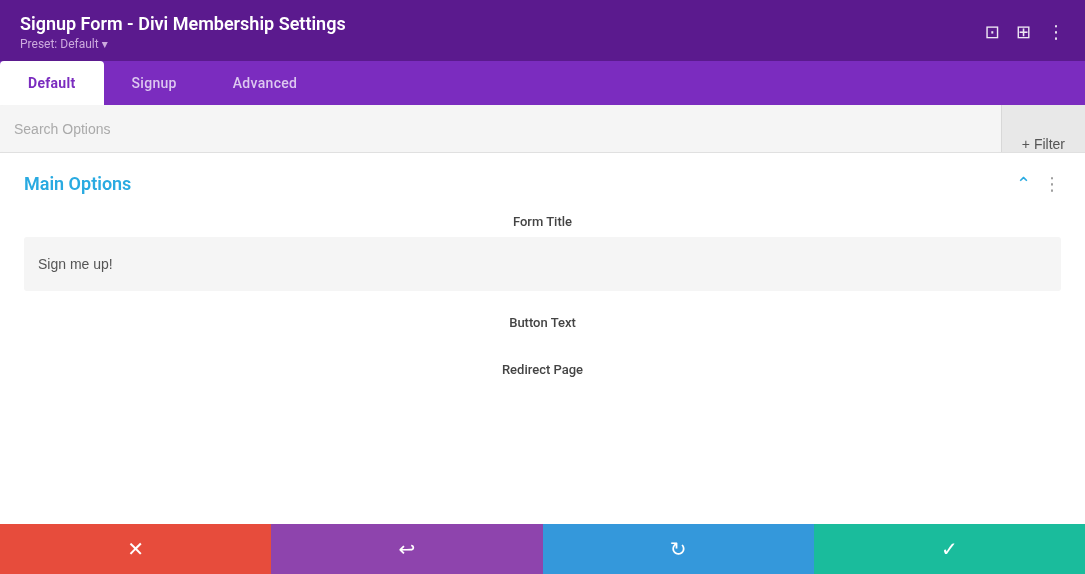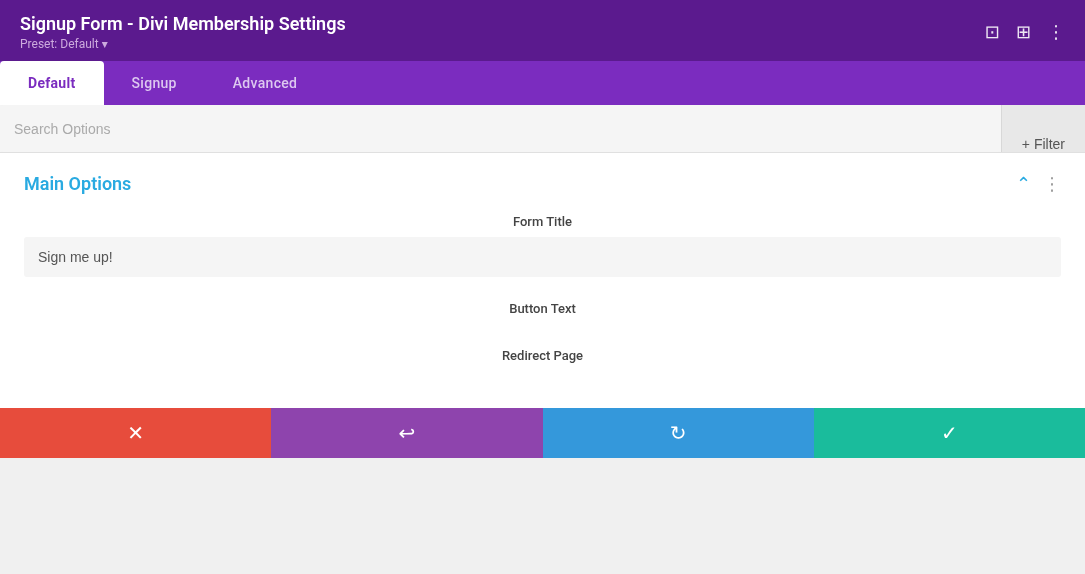--- a/index.html
+++ b/index.html
@@ -11,21 +11,21 @@
     body {
       font-family: -apple-system, BlinkMacSystemFont, 'Segoe UI', Roboto, sans-serif;
       width: 1085px;
       height: 574px;
       overflow: hidden;
       background: #f0f0f0;
     }
 
     .app-container {
       width: 1085px;
-      height: 458px;
+      height: 574px;
       display: flex;
       flex-direction: column;
     }
 
     
     .header {
       background: #5b1a8e;
       padding: 12px 20px 10px 20px;
       display: flex;
       align-items: center;
@@ -179,21 +179,21 @@
       margin-bottom: 8px;
       display: block;
       text-align: center;
     }
 
     .form-input {
       width: 100%;
       background: #f5f5f5;
       border: none;
       border-radius: 3px;
-      padding: 12px 14px;
+      padding: 19px 14px;
       font-size: 14px;
       color: #555;
       outline: none;
     }
 
     .form-input::placeholder {
       color: #aaa;
     }
 
     .form-select-wrapper {

